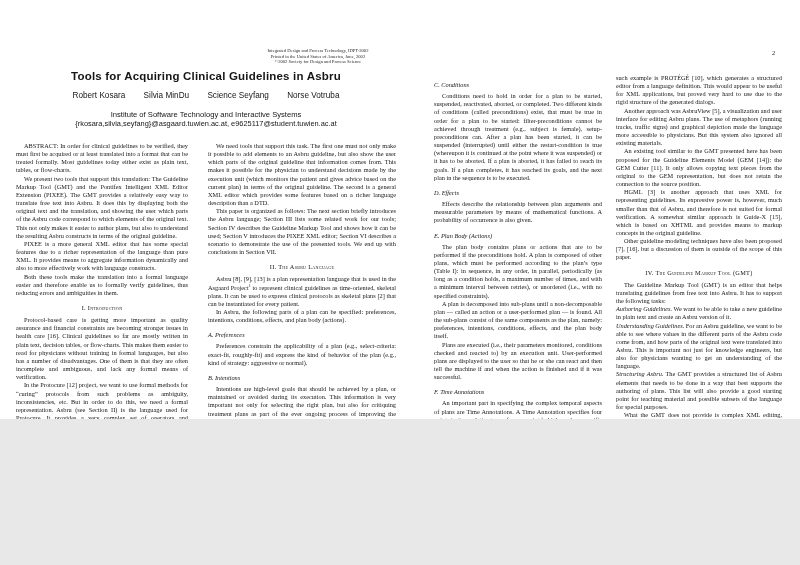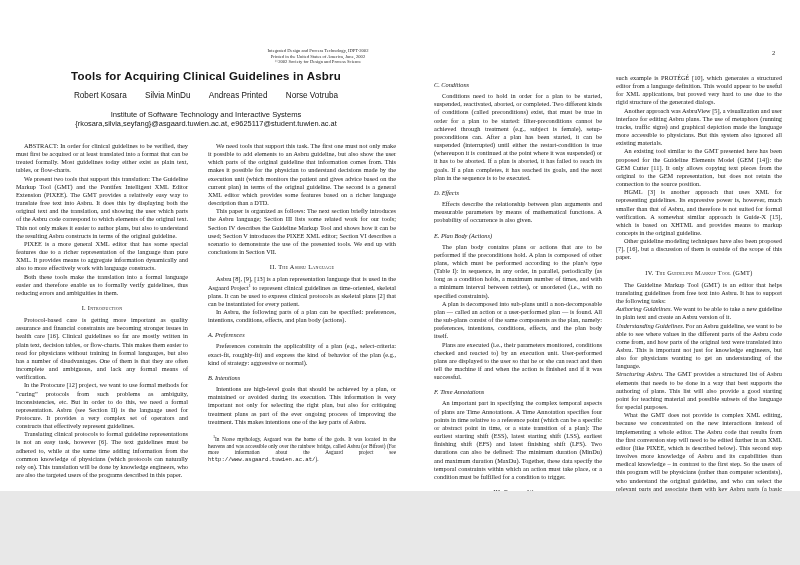--- a/index.html
+++ b/index.html
@@ -1,17 +1,17 @@
 <!DOCTYPE html>
 <html><head>
 <meta charset="utf-8">
 <style>
   html,body{margin:0;padding:0;background:#e8e8e8;}
   #page{
-    position:relative;width:800px;height:491px;background:#ffffff;
+    position:relative;width:800px;height:419px;background:#ffffff;
     font-family:"Liberation Serif","DejaVu Serif",serif;color:#161616;
     overflow:hidden;margin:0 auto;
   }
   
   #run-head{
     position:absolute;top:48px;left:318px;transform:translateX(-50%);
     text-align:center;font-size:4.6px;line-height:5.6px;color:#2a2a2a;white-space:nowrap;
   }
   #page-num{position:absolute;top:49px;left:772px;font-size:6.5px;color:#2a2a2a;}
   
@@ -49,21 +49,21 @@
     <div>©2002 Society for Design and Process Science</div>
   </div>
 
   <div id="page-num">2</div>
 
   <div id="title-block">
     <div id="paper-title">Tools for Acquiring Clinical Guidelines in Asbru</div>
     <div id="authors">
       <span class="author">Robert Kosara</span>
       <span class="author">Silvia MinDu</span>
-      <span class="author">Andreas Printed</span>
+      <span class="author">Science Seyfang</span>
       <span class="author">Norse Votruba</span>
     </div>
     <div class="affil">Institute of Software Technology and Interactive Systems</div>
     <div id="emails">{rkosara,silvia,seyfang}@asgaard.tuwien.ac.at, e9625117@student.tuwien.ac.at</div>
   </div>
 
   <div class="col" id="col-1">
       <div class="blk p"><span>ABSTRACT: In order for clinical guidelines to be verified, they must first be acquired or at least translated into a format that can be treated formally. Most guidelines today either exist as plain text, tables, or flow-charts.</span></div>
       <div class="blk p"><span>We present two tools that support this translation: The Guideline Markup Tool (GMT) and the Pontifex Intelligent XML Editor Extension (PIXEE). The GMT provides a relatively easy way to translate free text into Asbru. It does this by displaying both the original text and the translation, and showing the user which parts of the Asbru code correspond to which elements of the original text. This not only makes it easier to author plans, but also to understand the resulting Asbru constructs in terms of the original guideline.</span></div>
       <div class="blk p"><span>PIXEE is a more general XML editor that has some special features due to a richer representation of the language than pure XML. It provides means to aggregate information dynamically and also to more effectively work with language constructs.</span></div>

